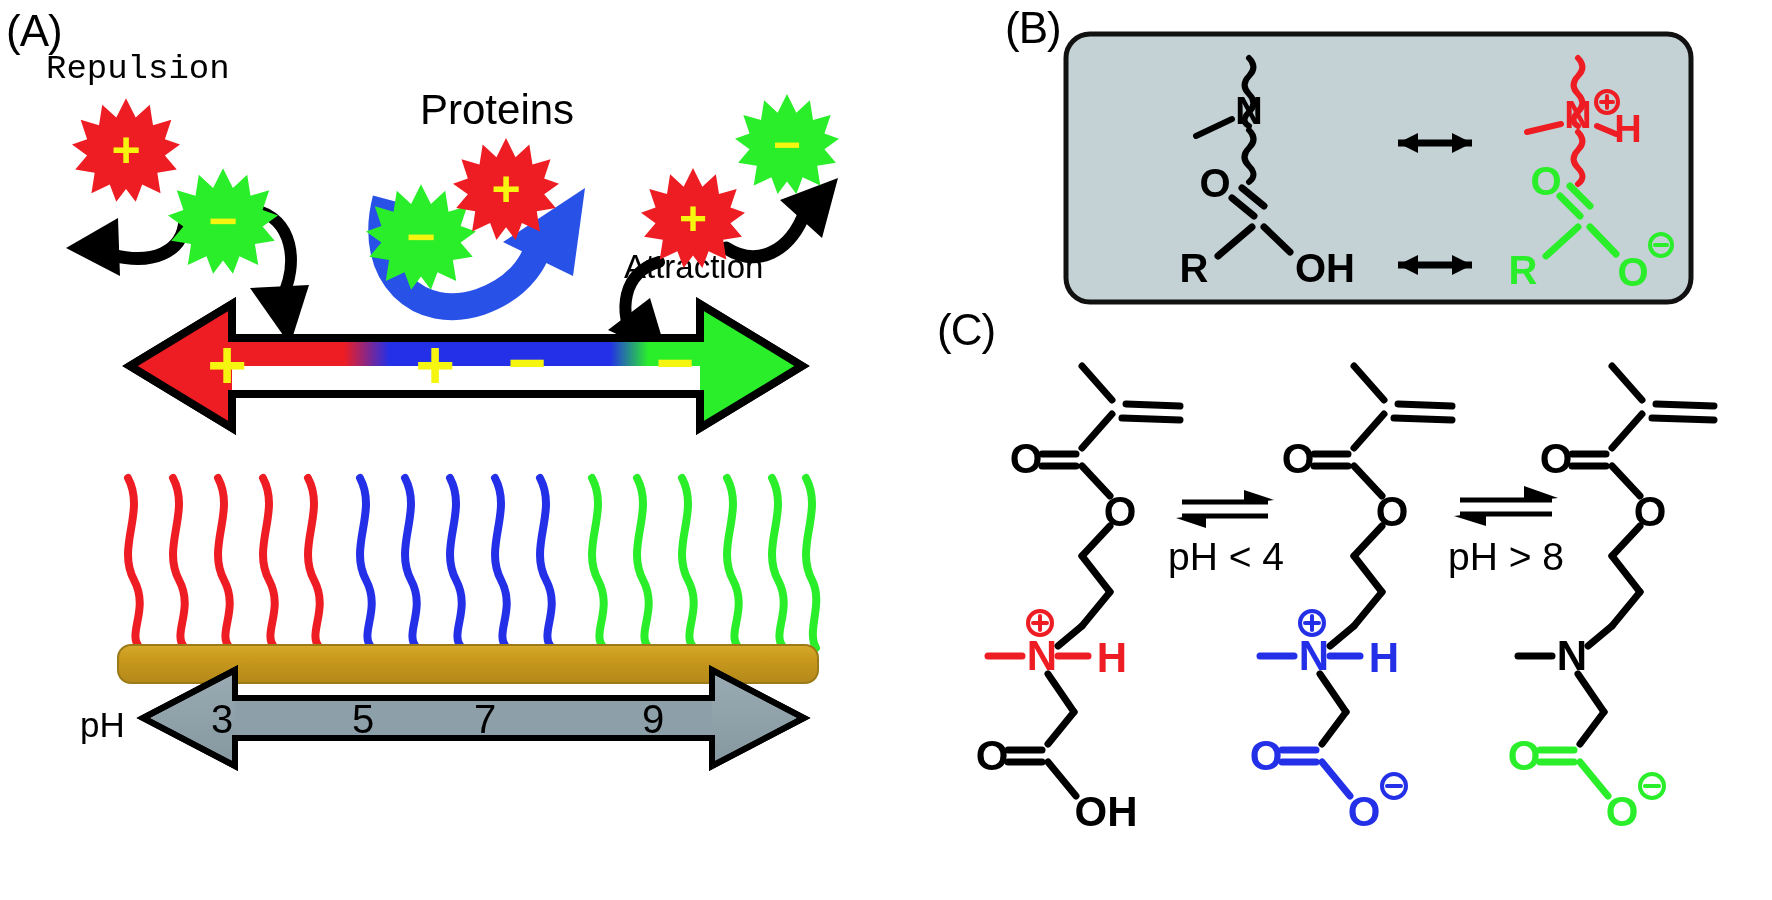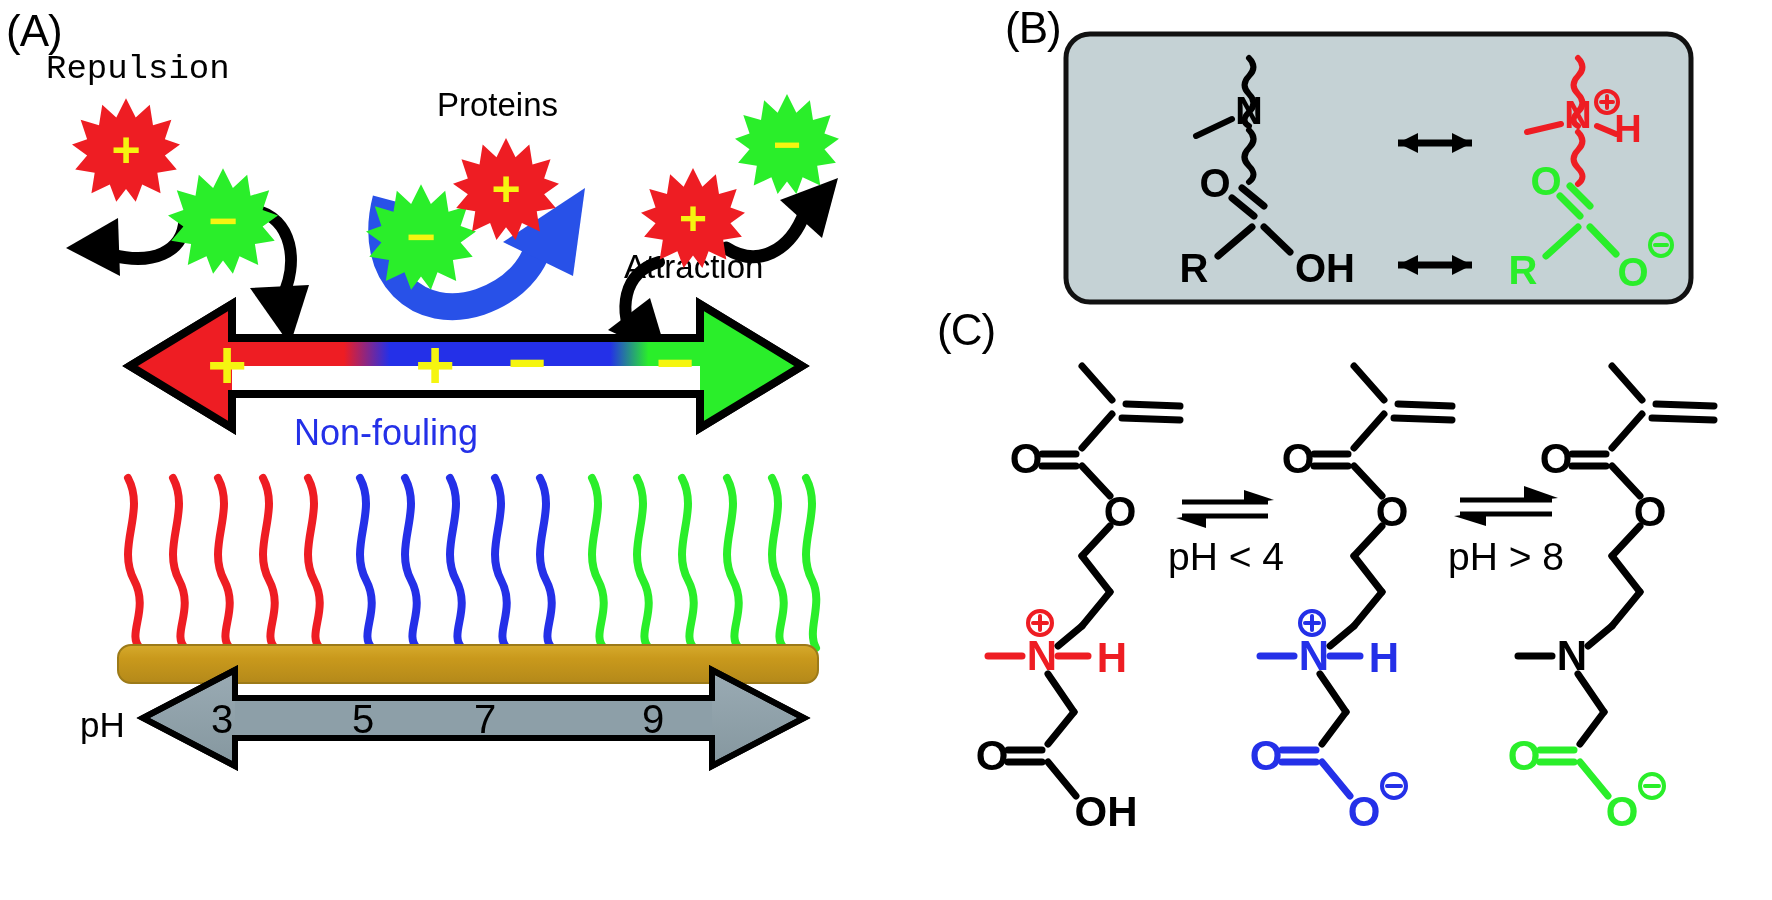--- a/index.html
+++ b/index.html
@@ -32,23 +32,22 @@
   .abs { position: absolute; }
 </style>
 </head>
 <body>
 
 <div id="figure">
 
   <div class="panel-label" style="left:6px; top:6px;">(A)</div>
 
   <div class="cap" style="left:46px; top:50px; font-size:34px;font-family:Liberation Mono, monospace;">Repulsion</div>
-  <div class="cap" style="left:437px; top:86px; font-size:33px;">Proteins</div>
+  <div class="cap" style="left:420px; top:86px; font-size:42px;">Proteins</div>
   <div class="cap" style="left:624px; top:248px; font-size:33px;">Attraction</div>
-  <div class="cap" style="left:294px; top:412px; font-size:36px; color:#2430e8; font-weight:400;">Non-fouling</div>
   <div class="cap" style="left:80px; top:705px; font-size:35px;">pH</div>
 
   <svg class="abs" style="left:0; top:0;" width="920" height="900" viewBox="0 0 920 900">
     <defs>
 
       <linearGradient id="gradStrip" x1="0" y1="0" x2="1" y2="0">
         <stop offset="0.00" stop-color="#ee1d23"></stop>
         <stop offset="0.32" stop-color="#ee1d23"></stop>
         <stop offset="0.385" stop-color="#2430e8"></stop>
         <stop offset="0.70" stop-color="#2430e8"></stop>

